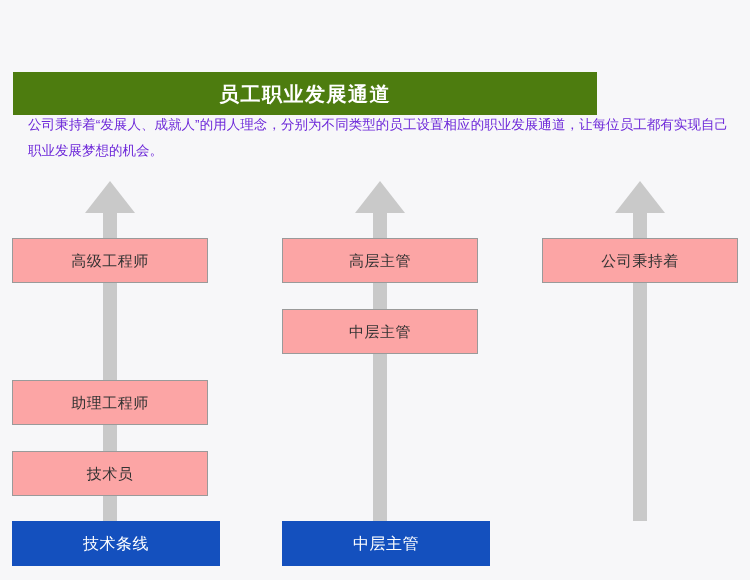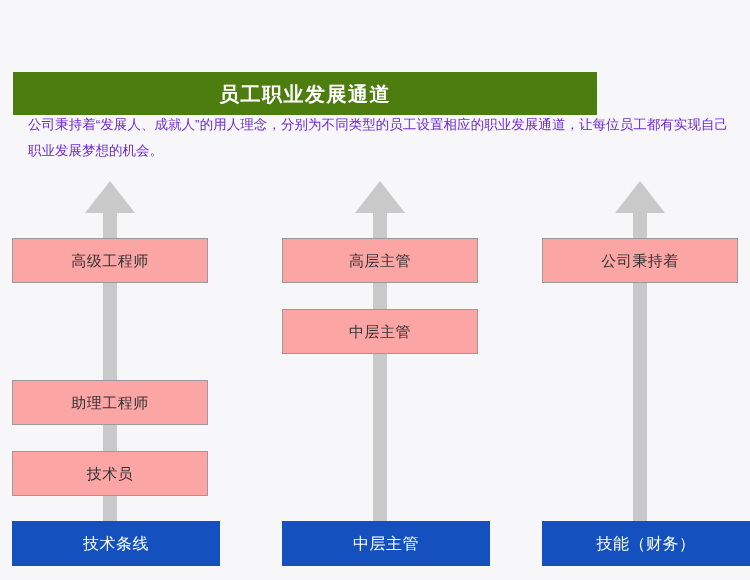--- a/index.html
+++ b/index.html
@@ -190,18 +190,15 @@
   </div>
 
   <div class="column col-2">
     <div class="arrow">
       <div class="arrow-head"></div>
       <div class="arrow-shaft"></div>
     </div>
     <div class="level-box lv-0">
       <span class="level-label">公司秉持着</span>
     </div>
-    <div class="track-box">
-      <span class="track-label">技能（财务）</span>
-    </div>
   </div>
 
 </div>
 
 </body></html>

